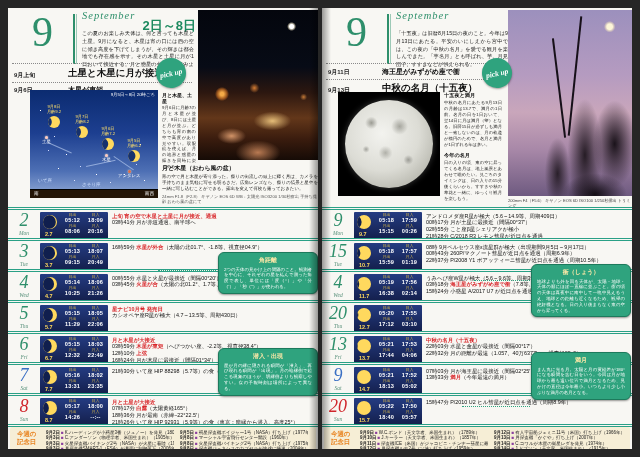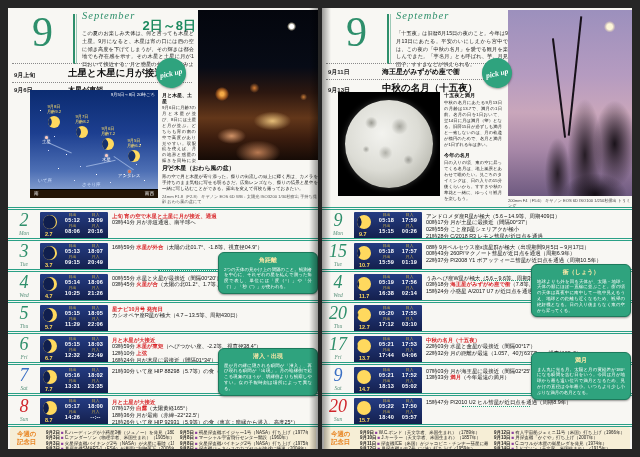--- a/index.html
+++ b/index.html
@@ -574,21 +574,21 @@
         <span class="ml">月出</span>
         <span class="ml">月入</span>
         <span class="mt">17:12</span>
         <span class="mt">03:10</span>
       </div>
     </div>
     <div class="devents"></div>
   </div>
         <div class="drow">
     <div class="dcell">
-      <div class="dnum wk">17</div>
+      <div class="dnum wk">13</div>
       <div class="ddow">Fri</div>
     </div>
     <div class="mbox">
       <span class="mi">
               <i style="transform: translateX(-95%);"></i>
             </span>
       <div class="mage">13.7</div>
       <div class="mgrid">
         <span class="ml">日出</span>
         <span class="ml">日入</span>

